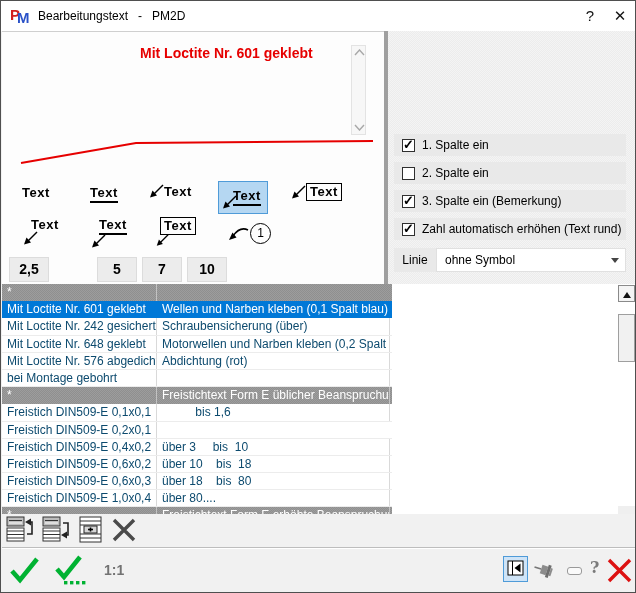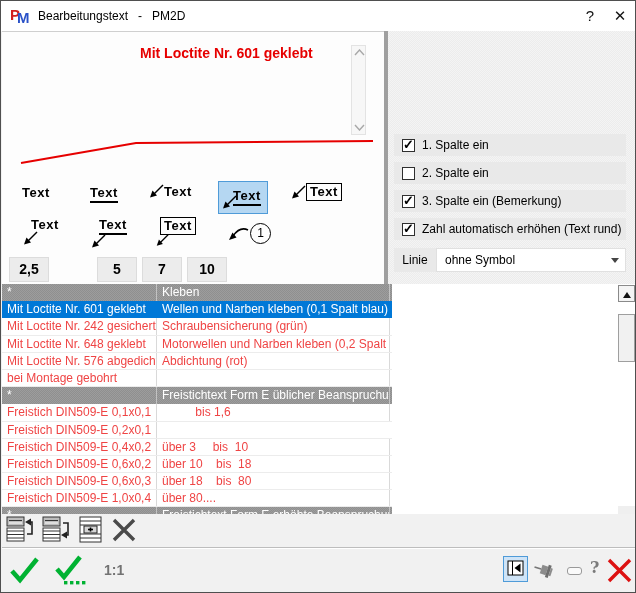--- a/index.html
+++ b/index.html
@@ -44,21 +44,21 @@
   .chk span{position:absolute;left:0px;top:-3px;font-size:13px;font-weight:bold;color:#000;}
   .optlabel{margin-left:7px;font-size:12px;color:#000;white-space:pre;}
   #linie-row{position:absolute;left:6px;top:217px;width:232px;height:24px;display:flex;}
   #linie-label{width:42px;background:#e9e9e9;text-align:center;line-height:24px;font-size:12px;}
   #linie-combo{flex:1;background:#fff;border:1px solid #e0e0e0;box-sizing:border-box;display:flex;align-items:center;position:relative;}
   #linie-value{margin-left:8px;font-size:12px;}
   #combo-arrow{position:absolute;right:6px;top:9px;width:0;height:0;border-left:4px solid transparent;border-right:4px solid transparent;border-top:5px solid #444;}
   
   #list-panel{position:absolute;left:1px;top:253px;width:634px;height:230px;background:#ffffff;overflow:hidden;}
   #result-table{position:absolute;left:0;top:0;width:390px;}
-  .trow{display:flex;height:17.2px;font-size:12px;line-height:17px;color:#ef4444;box-sizing:border-box;}
+  .trow{display:flex;height:17.2px;font-size:12px;line-height:17px;color:#0c4a6e;box-sizing:border-box;}
   .trow .c1{width:155px;flex:0 0 155px;padding-left:5px;box-sizing:border-box;border-right:1px solid #d9d9d9;overflow:hidden;white-space:pre;}
   .trow .c2{flex:0 0 233px;padding-left:5px;box-sizing:border-box;border-right:1px solid #d9d9d9;overflow:hidden;white-space:pre;}
   .trow.row{border-bottom:1px solid #ececec;}
   .trow.header{background-image:conic-gradient(#9d9d9d 25%,#8f8f8f 0 50%,#9d9d9d 0 75%,#8f8f8f 0);background-size:2px 2px;color:#fff;}
   .trow.header .c1,.trow.header .c2{border-right:1px solid #c2c2c2;}
   .trow.selected{background:var(--sel);color:#fff;}
   .trow.selected .c1,.trow.selected .c2{border-right-color:transparent;}
   
   #list-scroll-up{position:absolute;left:616px;top:1px;width:17px;height:17px;background:#f4f4f4;border:1px solid #8a8a8a;box-sizing:border-box;}
   #list-scroll-up i{position:absolute;left:4px;top:6px;width:0;height:0;border-left:4.5px solid transparent;border-right:4.5px solid transparent;border-bottom:6px solid #111;}
@@ -207,29 +207,28 @@
           <span id="linie-value">ohne Symbol</span>
           <span id="combo-arrow"></span>
         </div>
       </div>
     </div>
 
     <div id="list-panel">
       <div id="result-table">
           <div class="trow header">
             <div class="c1">*</div>
-            <div class="c2">Kleben</div>
           </div>
           <div class="trow selected">
             <div class="c1">Mit Loctite Nr. 601 geklebt</div>
             <div class="c2">Wellen und Narben kleben (0,1 Spalt blau)</div>
           </div>
           <div class="trow row">
             <div class="c1">Mit Loctite Nr. 242 gesichert</div>
-            <div class="c2">Schraubensicherung (grün)</div>
+            <div class="c2">Schraubensicherung (über)</div>
           </div>
           <div class="trow row">
             <div class="c1">Mit Loctite Nr. 648 geklebt</div>
             <div class="c2">Motorwellen und Narben kleben (0,2 Spalt grün)</div>
           </div>
           <div class="trow row">
             <div class="c1">Mit Loctite Nr. 576 abgedichtet</div>
             <div class="c2">Abdichtung (rot)</div>
           </div>
           <div class="trow row">

